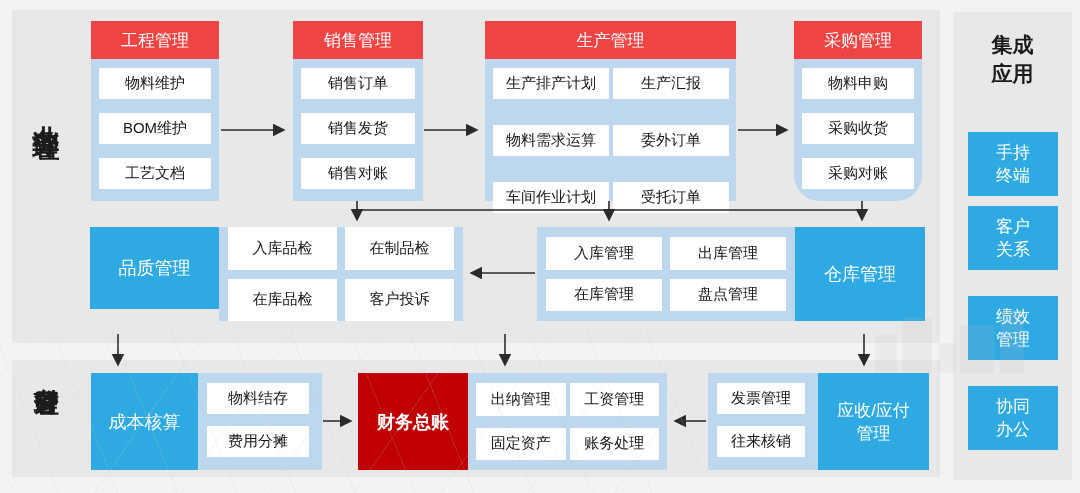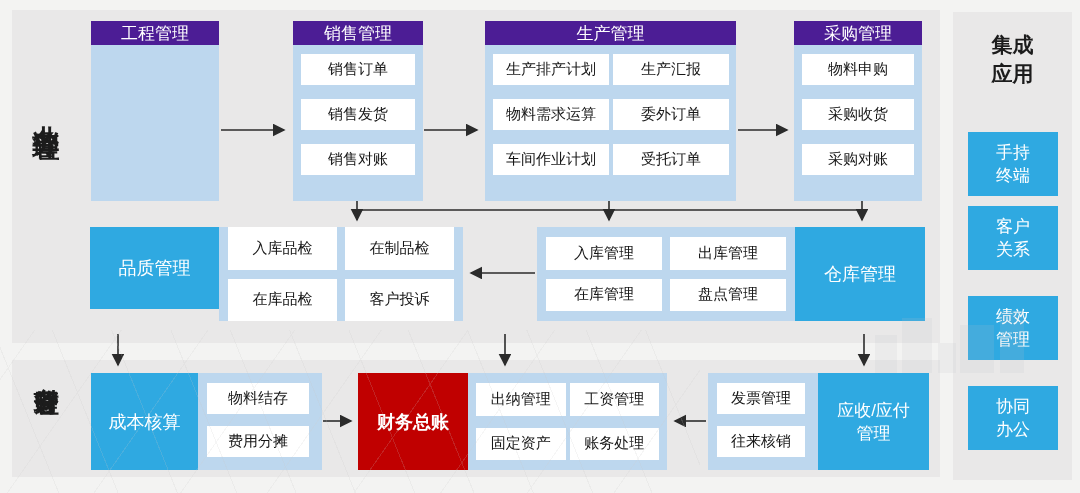--- a/index.html
+++ b/index.html
@@ -13,27 +13,27 @@
 
   .vlabel { position:absolute; z-index:4; writing-mode:vertical-lr; text-orientation:upright;
             font-weight:700; color:#1c1c1c; letter-spacing:3px; }
   .vlabel-business { left:28px; top:104px; font-size:27px; }
   .vlabel-finance  { left:31px; top:368px; font-size:25px; letter-spacing:1px; }
 
   .col { position:absolute; z-index:4; background:#bdd7ee; }
   .col-engineering { left:91px;  top:21px; width:128px; height:180px; }
   .col-sales       { left:293px; top:21px; width:130px; height:180px; }
   .col-production  { left:485px; top:21px; width:251px; height:180px; }
-  .col-procurement { left:794px; top:21px; width:128px; height:180px; }
-
-  .col-header { height:24px; background:#4c1d95; color:#fff; display:flex; align-items:center;
+  .col-procurement { left:794px; top:21px; width:128px; height:180px;border-radius:26px; }
+
+  .col-header { height:38px; background:#ef4444; color:#fff; display:flex; align-items:center;
                 justify-content:center; font-size:17px; }
   .col-items { display:flex; flex-direction:column; gap:14px; padding:9px 8px; }
   .prod-cols { display:flex; gap:4px; padding:9px 7px 9px 8px; }
-  .prod-col  { flex:1; display:flex; flex-direction:column; gap:14px; }
+  .prod-col  { flex:1; display:flex; flex-direction:column; gap:26px; }
 
   .witem { height:31px; background:#fff; display:flex; align-items:center; justify-content:center;
            font-size:15px; font-weight:500; color:#161616; white-space:nowrap; }
 
   .bluebox { position:absolute; z-index:4; background:#2fa9e1; color:#fff; display:flex;
              align-items:center; justify-content:center; font-size:18px; text-align:center; }
   .box-quality    { left:90px;  top:227px; width:129px; height:82px; }
   .box-warehouse  { left:795px; top:227px; width:130px; height:94px; }
   .box-cost       { left:91px;  top:373px; width:107px; height:97px; }
   .box-receivable { left:818px; top:373px; width:111px; height:97px; font-size:17px; }
@@ -97,20 +97,25 @@
 管理</div>
     <div class="sidebar-box sb-3 preline">协同
 办公</div>
   </div>
 
   <div class="vlabel vlabel-business">业务管理</div>
   <div class="vlabel vlabel-finance">财务管理</div>
 
   <div class="col col-engineering">
     <div class="col-header">工程管理</div>
+    <div class="col-items">
+      <div class="witem">物料维护</div>
+      <div class="witem">BOM维护</div>
+      <div class="witem">工艺文档</div>
+    </div>
   </div>
 
   <div class="col col-sales">
     <div class="col-header">销售管理</div>
     <div class="col-items">
       <div class="witem">销售订单</div>
       <div class="witem">销售发货</div>
       <div class="witem">销售对账</div>
     </div>
   </div>

